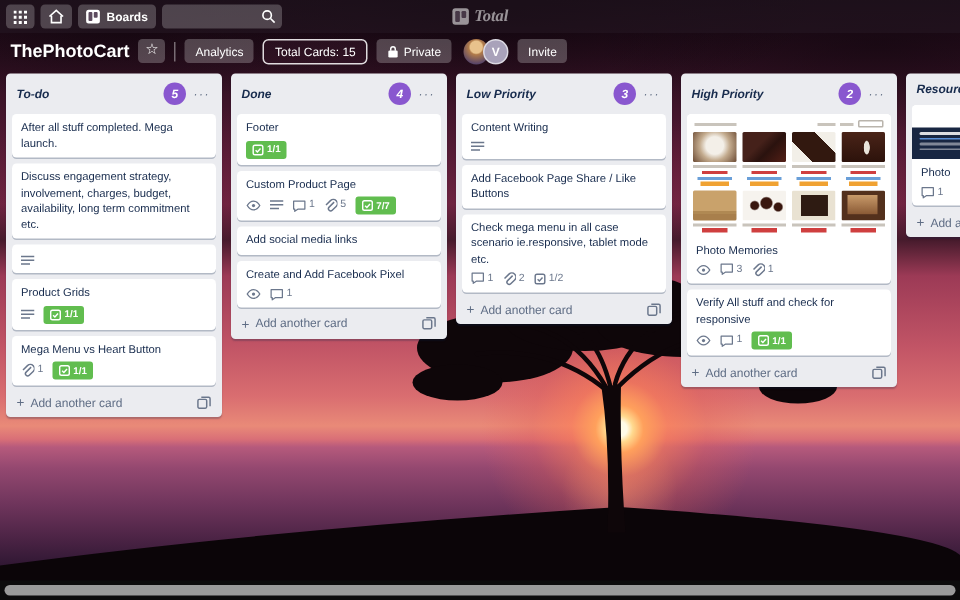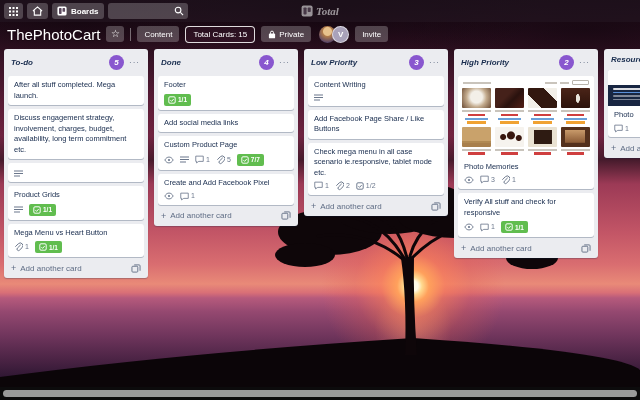--- a/index.html
+++ b/index.html
@@ -33,21 +33,21 @@
           display:flex; align-items:center; justify-content:center; gap:4px; padding:0 5px;
           color:#fff; font-size:8px; font-weight:bold; cursor:pointer; }
   .nav-search { width:80px; height:16px; border-radius:3px; background:rgba(255,255,255,.22);
           border:none; display:flex; align-items:center; justify-content:flex-end; padding:0 4px; }
   .trello-logo { position:absolute; left:50%; top:0; height:22px; transform:translateX(-50%);
           display:flex; align-items:center; gap:3px; opacity:.55; }
   .trello-word { color:#fff; font-family:"Liberation Serif", serif; font-style:italic; font-weight:bold; font-size:11px; }
 
   
   .bhead { position:relative; z-index:5; height:24px; display:flex; align-items:center; gap:6px; padding:0 7px; }
-  .btitle { font-size:15px; font-weight:normal; color:#fff; text-shadow:0 1px 1px rgba(0,0,0,.3); }
+  .btitle { font-size:12px; font-weight:bold; color:#fff; text-shadow:0 1px 1px rgba(0,0,0,.3); }
   .hbtn { height:16px; border-radius:3px; background:rgba(255,255,255,.24); color:#fff;
           font-size:8px; display:flex; align-items:center; gap:3px; padding:0 7px; cursor:pointer; }
   .star-btn { width:18px; padding:0; justify-content:center; font-size:10px; line-height:1; }
   .hdivider { width:1px; height:13px; background:rgba(255,255,255,.4); }
   .total-cards { height:17px; display:flex; align-items:center; padding:0 7px; border:1px solid rgba(255,255,255,.85);
           border-radius:4px; background:rgba(80,35,60,.25); color:#fff; font-size:8px; }
   .avatars { display:flex; align-items:center; margin-left:2px; }
   .avatar { width:17px; height:17px; border-radius:50%; flex:none; }
   .avatar-photo { background:radial-gradient(circle at 50% 32%, #e8c28c 0 4px, #b07b4a 5px, #5a4668 11px, #384058 100%); }
   .avatar-v { background:#a9a2ba; color:#fff; font-size:8px; font-weight:bold; display:flex;
@@ -183,21 +183,21 @@
   </div>
 </div>
 
 <div class="bhead">
   <span class="btitle">ThePhotoCart</span>
   <div class="hbtn star-btn">
     <span>☆</span>
   </div>
   <div class="hdivider"></div>
   <div class="hbtn">
-    <span>Content</span>
+    <span>Analytics</span>
   </div>
   <div class="total-cards">
     <span>Total Cards: 15</span>
   </div>
   <div class="hbtn">
     <svg class="ic" width="8" height="9" viewBox="0 0 9 10">
         <rect x="1" y="4" width="7" height="5.3" rx="1" fill="#fff"></rect>
         <path d="M2.8 4.2V2.9a1.7 1.7 0 013.4 0v1.3" fill="none" stroke="#fff" stroke-width="1.1"></path>
       </svg>
     <span>Private</span>
@@ -293,23 +293,20 @@
         <span class="badge-green">
             <svg class="ic" width="8" height="8" viewBox="0 0 10 10">
               <rect x="1" y="1" width="8" height="8" rx="1.5" fill="none" stroke="#fff" stroke-width="1.2"></rect>
               <path d="M3 5.2l1.5 1.5 2.6-2.9" fill="none" stroke="#fff" stroke-width="1.2"></path>
             </svg>
             <i>1/1</i>
           </span>
       </div>
     </div>
     <div class="card">
-      <div>Add social media links</div>
-    </div>
-    <div class="card">
       <div>Custom Product Page</div>
       <div class="badges">
         <span class="bi">
             <svg class="ic" width="10" height="8" viewBox="0 0 12 9">
               <path d="M1 4.5C2.5 2 4 1 6 1s3.5 1 5 3.5C9.5 7 8 8 6 8S2.5 7 1 4.5z" fill="none" stroke="currentColor" stroke-width="1.1"></path>
               <circle cx="6" cy="4.5" r="1.3" fill="currentColor"></circle>
             </svg>
           </span>
         <span class="bi">
             <svg class="ic" width="9" height="8" viewBox="0 0 9 8">
@@ -329,20 +326,23 @@
             <i>5</i>
           </span>
         <span class="badge-green">
             <svg class="ic" width="8" height="8" viewBox="0 0 10 10">
               <rect x="1" y="1" width="8" height="8" rx="1.5" fill="none" stroke="#fff" stroke-width="1.2"></rect>
               <path d="M3 5.2l1.5 1.5 2.6-2.9" fill="none" stroke="#fff" stroke-width="1.2"></path>
             </svg>
             <i>7/7</i>
           </span>
       </div>
+    </div>
+    <div class="card">
+      <div>Add social media links</div>
     </div>
     <div class="card">
       <div>Create and Add Facebook Pixel</div>
       <div class="badges">
         <span class="bi">
             <svg class="ic" width="10" height="8" viewBox="0 0 12 9">
               <path d="M1 4.5C2.5 2 4 1 6 1s3.5 1 5 3.5C9.5 7 8 8 6 8S2.5 7 1 4.5z" fill="none" stroke="currentColor" stroke-width="1.1"></path>
               <circle cx="6" cy="4.5" r="1.3" fill="currentColor"></circle>
             </svg>
           </span>

